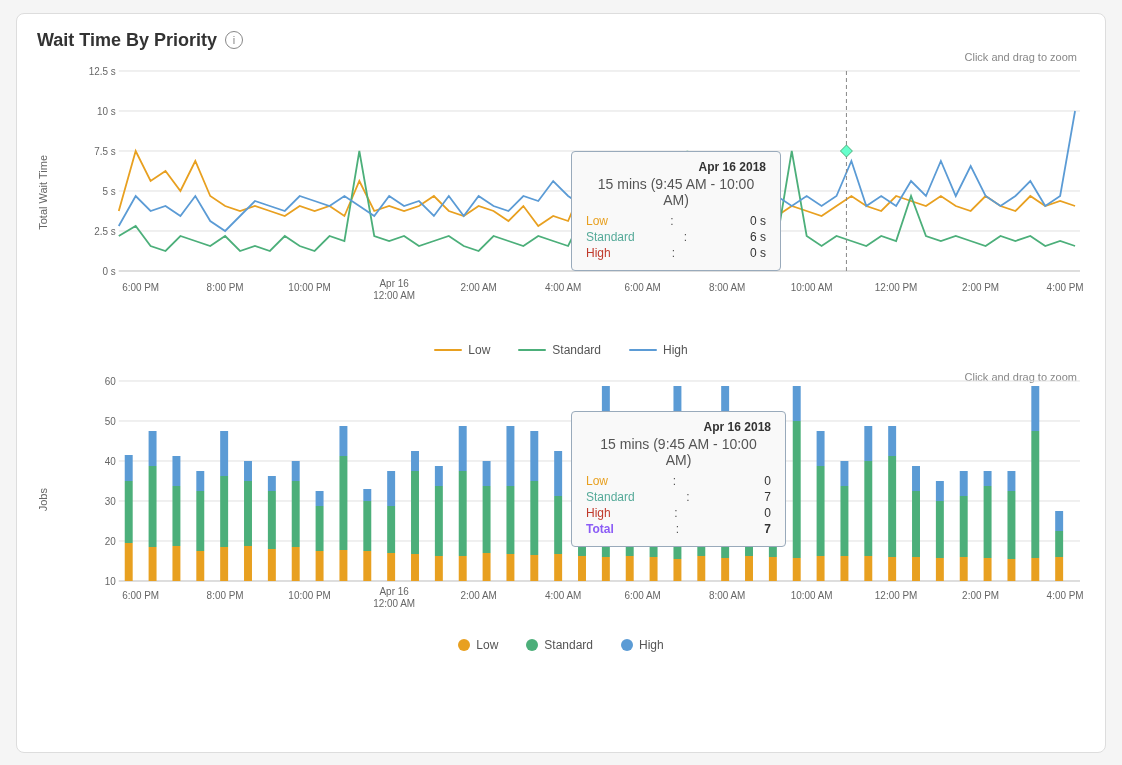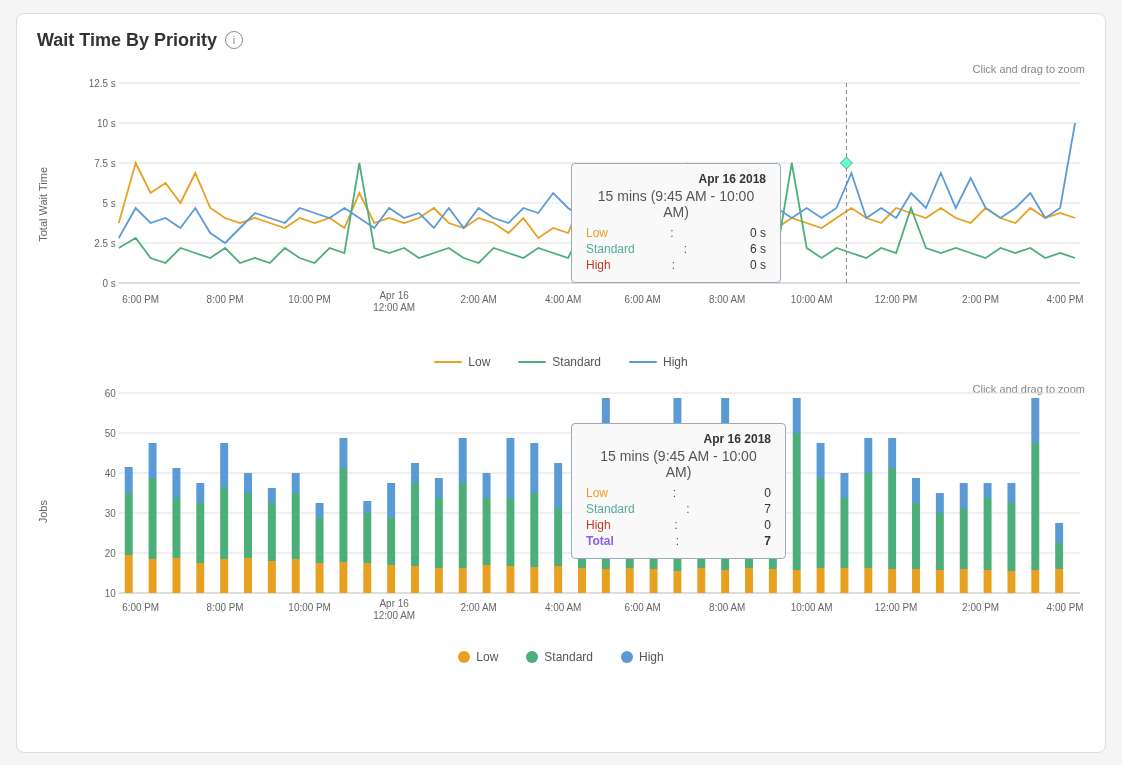--- a/index.html
+++ b/index.html
@@ -17,21 +17,20 @@
       border-radius: 8px;
       border: 1px solid #ddd;
       padding: 16px 20px 20px 20px;
       width: 1090px;
       min-height: 740px;
     }
     .title-row {
       display: flex;
       align-items: center;
       gap: 8px;
-      margin-bottom: 12px;
     }
     .title {
       font-size: 18px;
       font-weight: 600;
       color: #333;
     }
     .info-icon {
       width: 18px;
       height: 18px;
       border-radius: 50%;
@@ -44,21 +43,21 @@
       cursor: pointer;
       flex-shrink: 0;
     }
     .chart-section {
       position: relative;
       margin-bottom: 8px;
     }
     .zoom-hint {
       position: absolute;
       top: 0;
-      right: 0;
+      right: 8px;
       font-size: 11px;
       color: #888;
     }
     .chart-area {
       display: flex;
       position: relative;
     }
     .y-axis-label {
       writing-mode: vertical-rl;
       transform: rotate(180deg);

